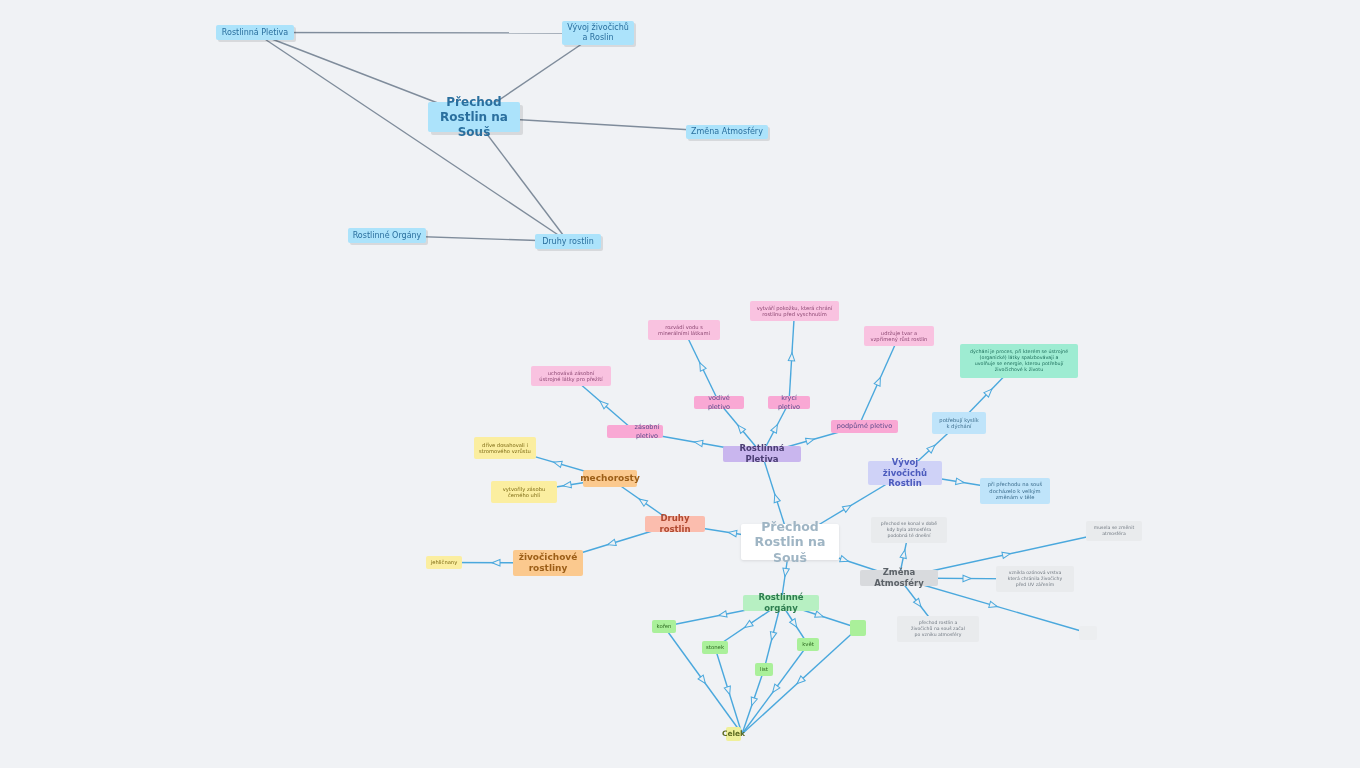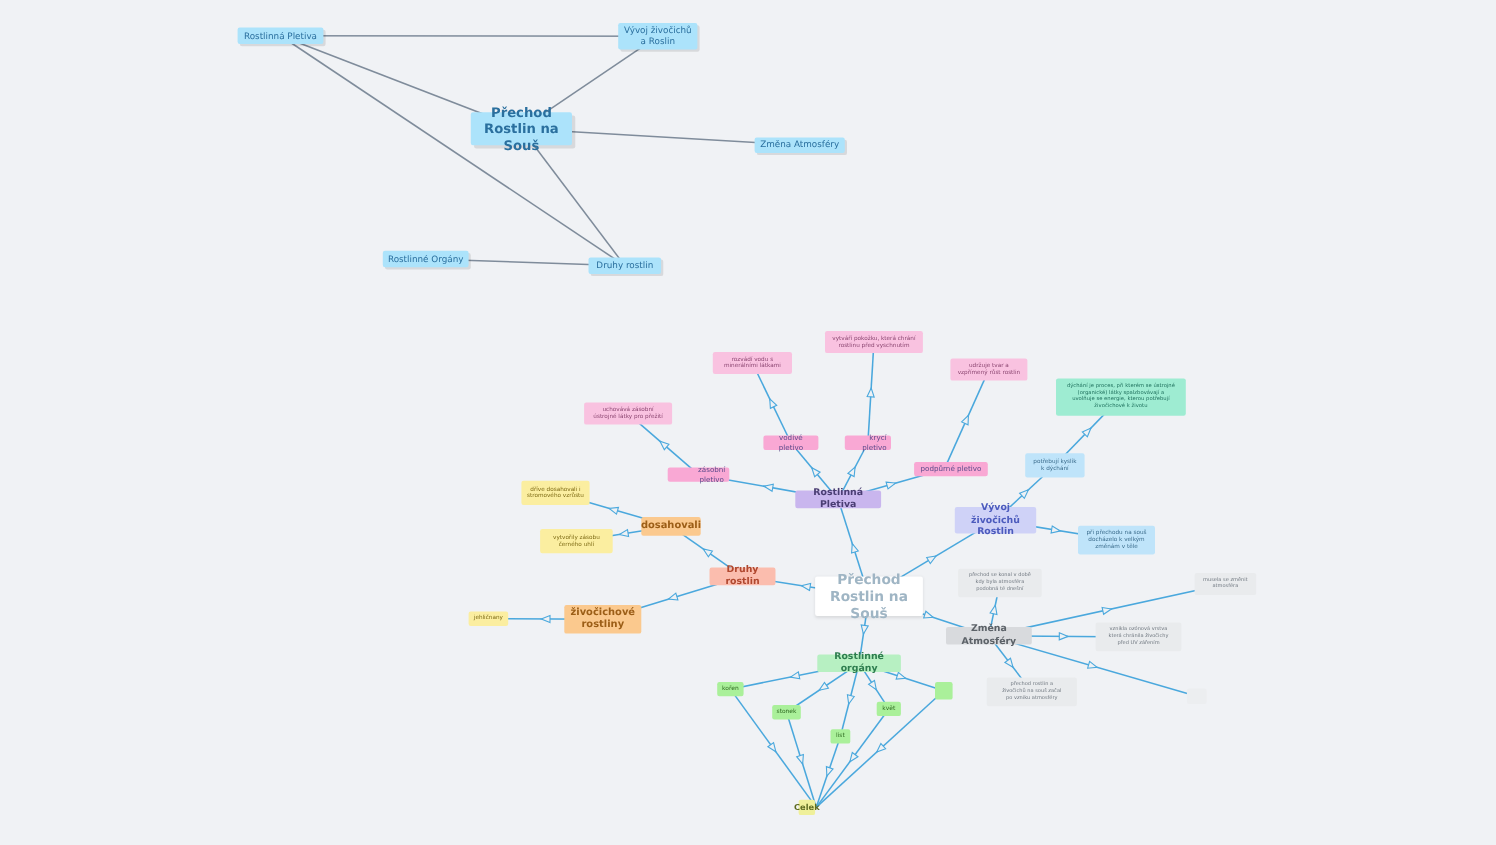--- a/index.html
+++ b/index.html
@@ -150,21 +150,21 @@
     <div class="node t-leaf" id="ov-vyvoj" style="left: 562px; top: 21px; width: 72px; height: 24px;">Vývoj živočichů
 a Roslin</div>
     <div class="node t-leaf" id="ov-atmosfera" style="left: 686px; top: 125px; width: 82px; height: 14px;">Změna Atmosféry</div>
     <div class="node t-leaf" id="ov-organy" style="left: 348px; top: 228px; width: 78px; height: 15px;">Rostlinné Orgány</div>
     <div class="node t-leaf" id="ov-druhy" style="left: 535px; top: 234px; width: 66px; height: 15px;">Druhy rostlin</div>
     <div class="node n-root" id="d-root" style="left: 741px; top: 524px; width: 98px; height: 36px;">Přechod
 Rostlin na Souš</div>
     <div class="node n-purple" id="d-pletiva" style="left: 723px; top: 446px; width: 78px; height: 16px;">Rostlinná Pletiva</div>
     <div class="node n-lav" id="d-p_zasobni" style="left: 607px; top: 425px; width: 56px; height: 13px; padding-left: 28px;">zásobní pletivo</div>
     <div class="node n-lav" id="d-p_vodive" style="left: 694px; top: 396px; width: 50px; height: 13px;">vodivé pletivo</div>
-    <div class="node n-lav" id="d-p_kryci" style="left: 768px; top: 396px; width: 42px; height: 13px; text-align: right;">krycí pletivo</div>
+    <div class="node n-lav" id="d-p_kryci" style="left: 768px; top: 396px; width: 42px; height: 13px;">krycí pletivo</div>
     <div class="node n-lav" id="d-p_podpurne" style="left: 831px; top: 420px; width: 67px; height: 13px;">podpůrné pletivo</div>
     <div class="node n-pink" id="d-n_uchovava" style="left: 531px; top: 366px; width: 80px; height: 20px;">uchovává zásobní
 ústrojné látky pro přežití</div>
     <div class="node n-pink" id="d-n_rozvadi" style="left: 648px; top: 320px; width: 72px; height: 20px;">rozvádí vodu s
 minerálními látkami</div>
     <div class="node n-pink" id="d-n_vytvari" style="left: 750px; top: 301px; width: 89px; height: 20px;">vytváří pokožku, která chrání
 rostlinu před vyschnutím</div>
     <div class="node n-pink" id="d-n_udrzuje" style="left: 864px; top: 326px; width: 70px; height: 20px;">udržuje tvar a
 vzpřímený růst rostlin</div>
     <div class="node n-blueroot" id="d-vyvoj" style="left: 868px; top: 461px; width: 74px; height: 24px;">Vývoj živočichů
@@ -172,21 +172,21 @@
     <div class="node n-blue" id="d-v_kyslik" style="left: 932px; top: 412px; width: 54px; height: 22px;">potřebují kyslík
 k dýchání</div>
     <div class="node n-blue" id="d-v_zmeny" style="left: 980px; top: 478px; width: 70px; height: 26px;">při přechodu na souš
 docházelo k velkým
 změnám v těle</div>
     <div class="node n-mint" id="d-n_dychani" style="left: 960px; top: 344px; width: 118px; height: 34px;">dýchání je proces, při kterém se ústrojné
 (organické) látky spalzbovávají a
 uvolňuje se energie, kterou potřebují
 živočichové k životu</div>
     <div class="node n-salmon" id="d-druhy" style="left: 645px; top: 516px; width: 60px; height: 16px;">Druhy rostlin</div>
-    <div class="node n-orange" id="d-mechorosty" style="left: 583px; top: 470px; width: 54px; height: 17px;">dosahovali</div>
+    <div class="node n-orange" id="d-mechorosty" style="left: 583px; top: 470px; width: 54px; height: 17px;">mechorosty</div>
     <div class="node n-orange" id="d-nahosem" style="left: 513px; top: 550px; width: 70px; height: 26px;">živočichové
 rostliny</div>
     <div class="node n-yellow" id="d-y_drive" style="left: 474px; top: 437px; width: 62px; height: 22px;">dříve dosahovali i
 stromového vzrůstu</div>
     <div class="node n-yellow" id="d-y_uhli" style="left: 491px; top: 481px; width: 66px; height: 22px;">vytvořily zásobu
 černého uhlí</div>
     <div class="node n-yellow" id="d-y_jehl" style="left: 426px; top: 556px; width: 36px; height: 13px;">jehličnany</div>
     <div class="node n-greenroot" id="d-organy" style="left: 743px; top: 595px; width: 76px; height: 16px;">Rostlinné orgány</div>
     <div class="node n-green" id="d-o_koren" style="left: 652px; top: 620px; width: 24px; height: 13px;">kořen</div>
     <div class="node n-green" id="d-o_stonek" style="left: 702px; top: 641px; width: 26px; height: 13px;">stonek</div>

